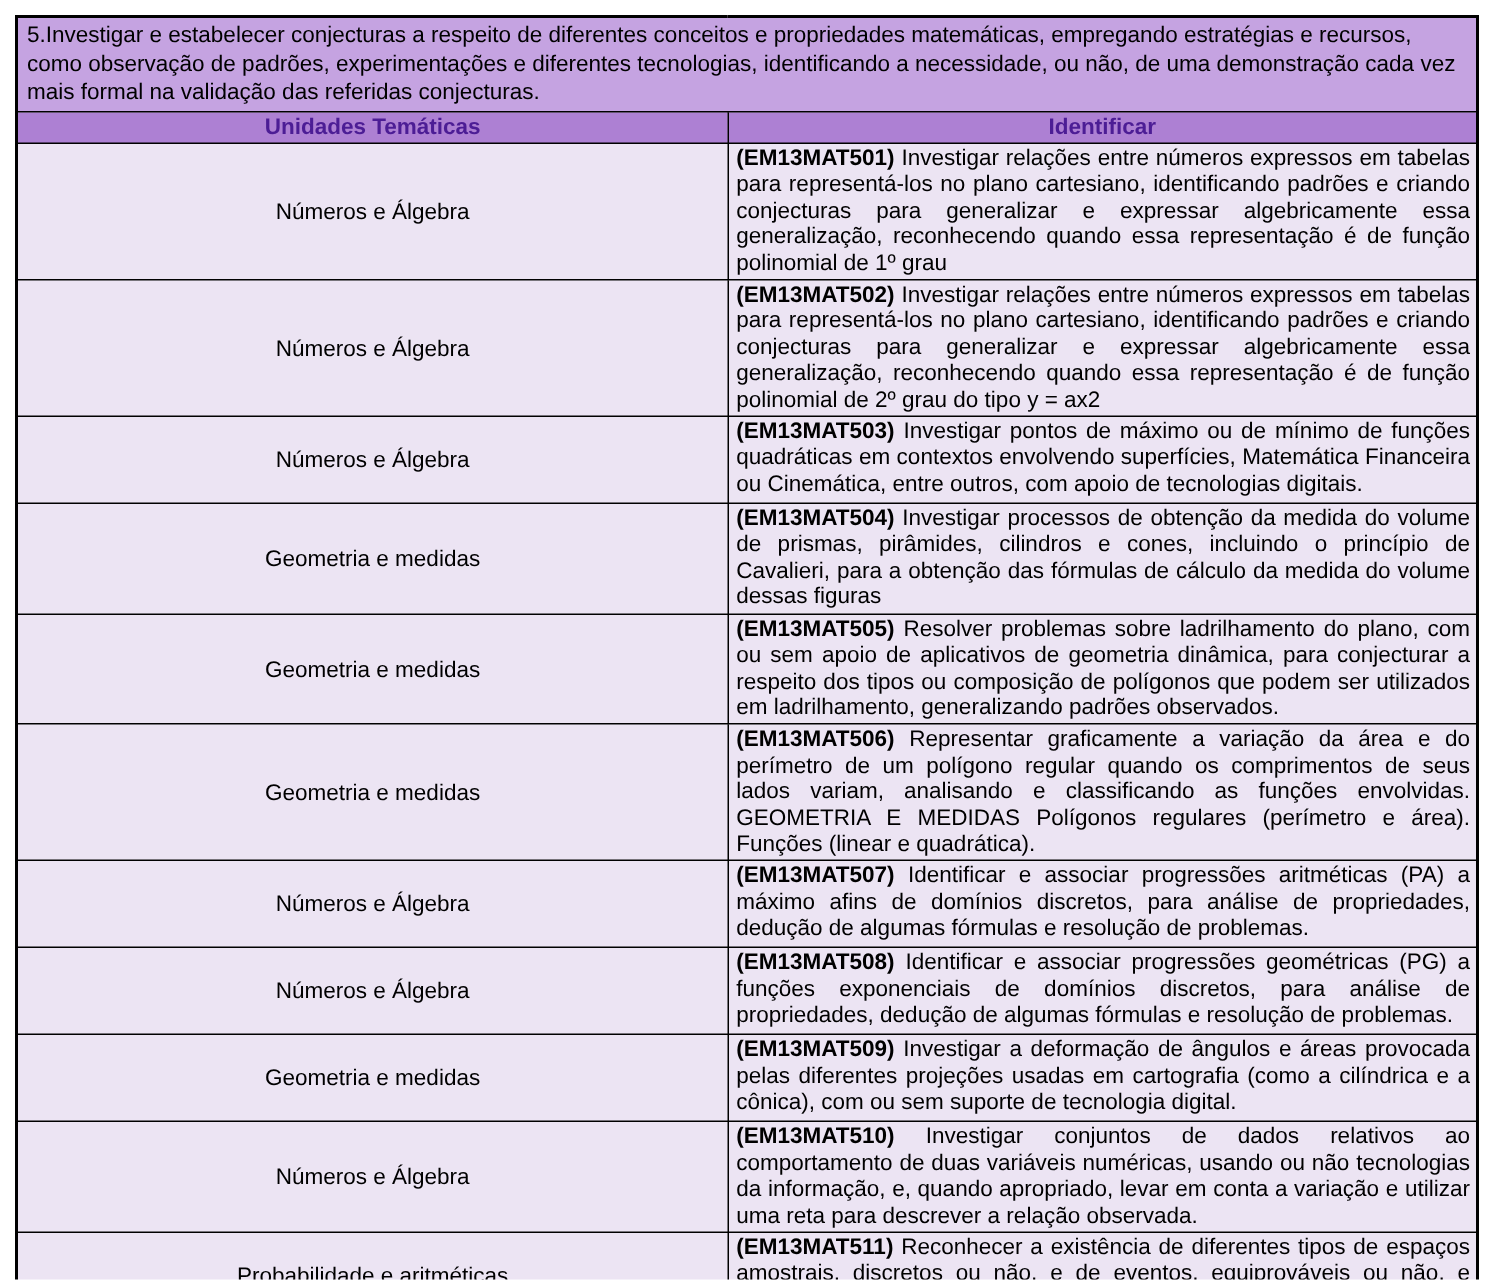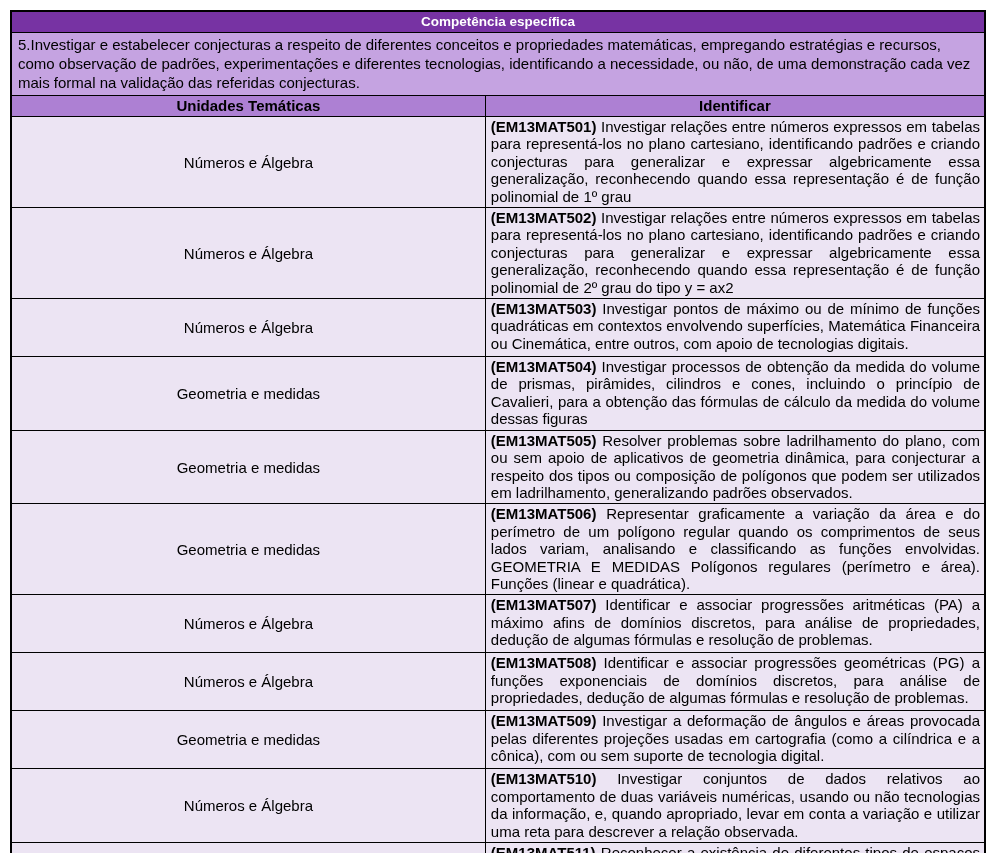--- a/index.html
+++ b/index.html
@@ -34,21 +34,21 @@
     line-height: 16px;
   }
   .desc-row td {
     background: var(--desc-bg, #C5A3E1);
     text-align: left;
     padding: 2px 6px 3px 6px;
     line-height: 19px;
   }
   .col-head th {
     background: var(--subheader-bg, #AD80D3);
-    color: #000000;
+    color: #4c1d95;
     font-weight: bold;
     text-align: center;
     padding: 2px 4px;
     line-height: 16px;
   }
   col.units-col { width: 48.7%; }
   col.skills-col { width: 51.3%; }
   td.unit {
     background: var(--row-bg, #ECE4F3);
     text-align: center;
@@ -66,23 +66,20 @@
 </style>
 </head>
 <body>
 
 <table class="doc-table">
   <colgroup>
     <col class="units-col">
     <col class="skills-col">
   </colgroup>
   <tbody>
-    <tr class="title-row">
-      <th colspan="2">Competência específica</th>
-    </tr>
     <tr class="desc-row">
       <td colspan="2">5.Investigar e estabelecer conjecturas a respeito de diferentes conceitos e propriedades matemáticas, empregando estratégias e recursos, como observação de padrões, experimentações e diferentes tecnologias, identificando a necessidade, ou não, de uma demonstração cada vez mais formal na validação das referidas conjecturas.</td>
     </tr>
     <tr class="col-head">
       <th>Unidades Temáticas</th>
       <th>Identificar</th>
     </tr>
   </tbody>
   <tbody>
   <tr>

